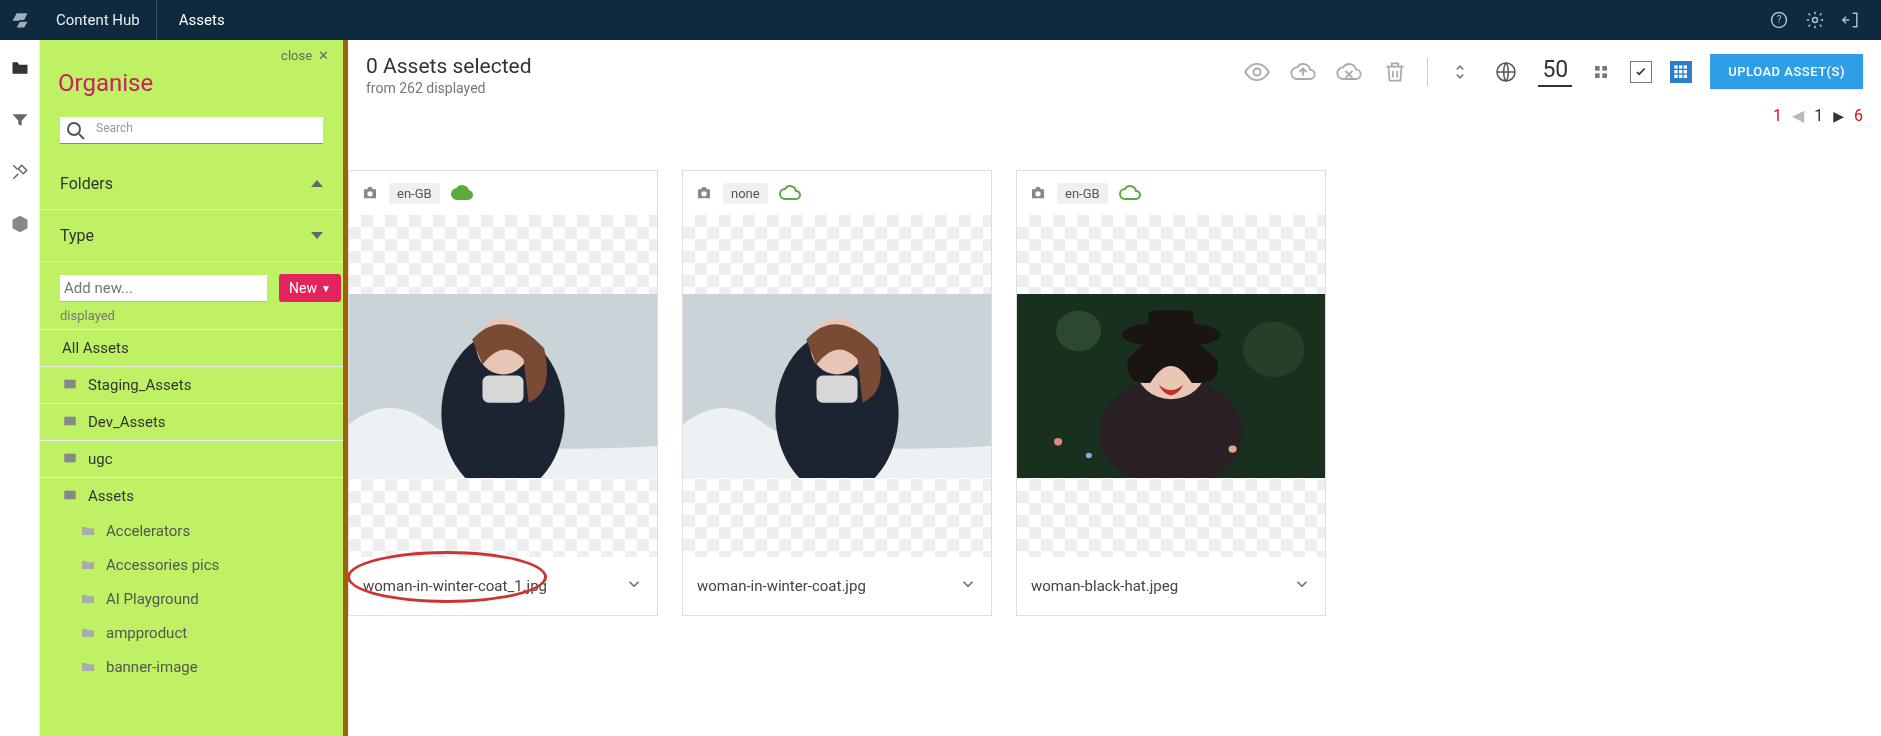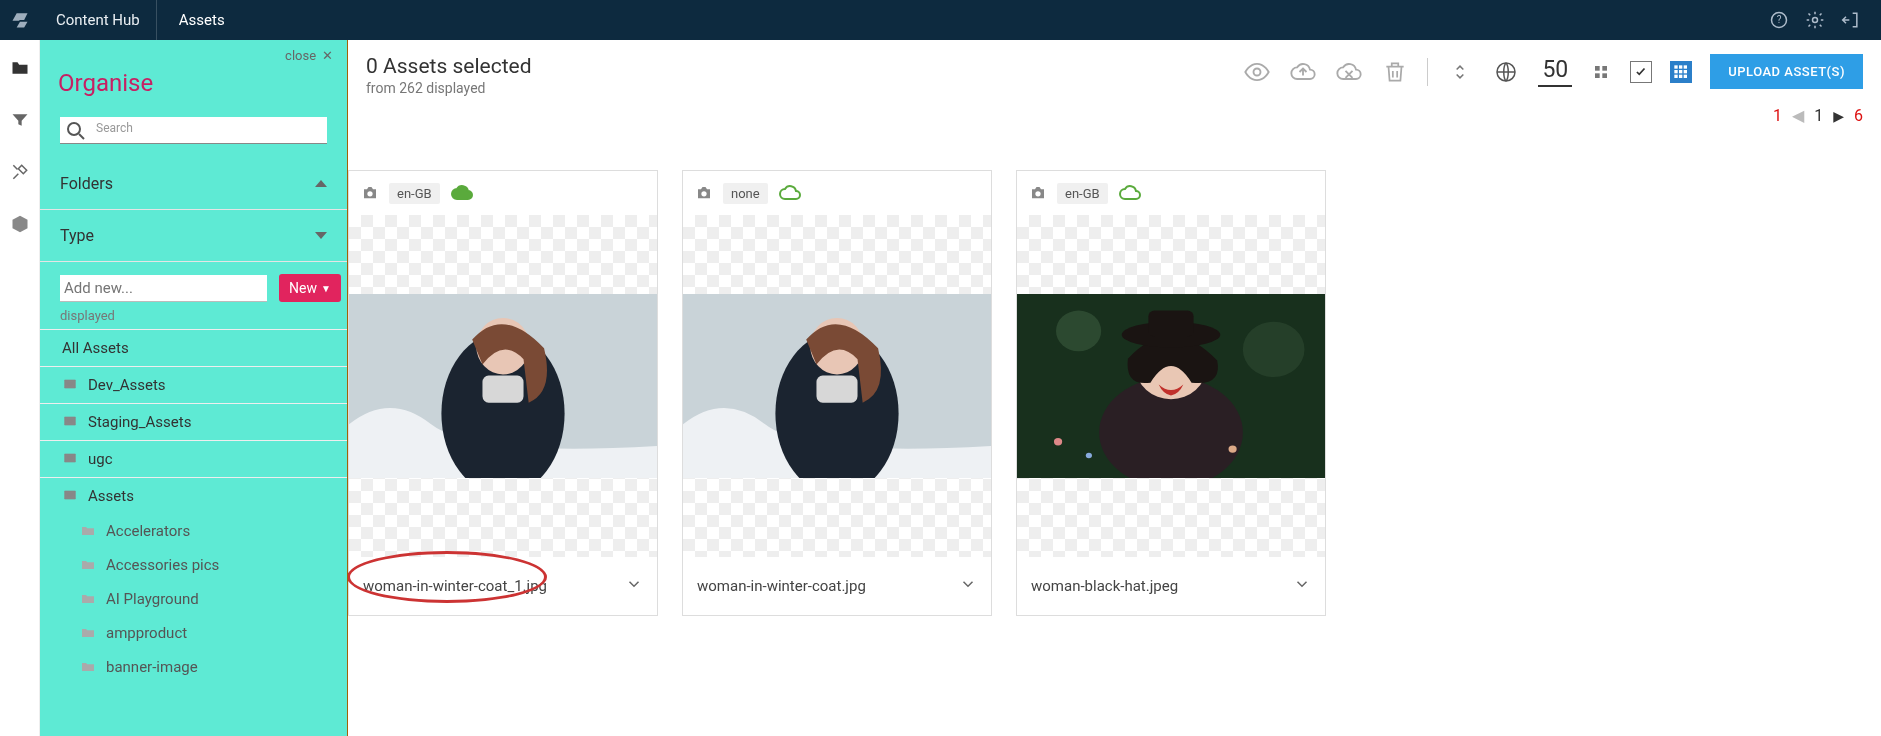--- a/index.html
+++ b/index.html
@@ -6,21 +6,21 @@
     body { background: #fff; width: 1881px; height: 736px; overflow: hidden; }
     .topbar { height: 40px; background: #0d2a3f; display: flex; align-items: center; color: #e0e0e0; }
     .logo { width: 40px; height: 40px; display:flex;align-items:center;justify-content:center; }
     .apptitle { font-size: 15px; padding: 0 16px; color:#e9eef2; }
     .divider-v { width: 1px; height: 40px; background: rgba(255,255,255,.18); }
     .tabitem { padding: 0 22px; height:40px; display:flex;align-items:center; font-size:15px; color:#fff; }
     .top-right { margin-left:auto; display:flex; gap:12px; padding-right:18px; align-items:center; }
     .top-icon { width:24px; height:24px; display:flex;align-items:center;justify-content:center; color:#aebccb; }
     .leftrail { position:absolute; left:0; top:40px; bottom:0; width:40px; background:#fff; border-right:1px solid #eee; display:flex;flex-direction:column;align-items:center;padding-top:16px; gap:28px; }
     .rail-icon { width:24px;height:24px;display:flex;align-items:center;justify-content:center;color:#333; }
-    .sidepanel { position:absolute; left:40px; top:40px; bottom:0; width:308px; border-right:1px solid #a16207; background:#5eead4; overflow:hidden; }
+    .sidepanel { position:absolute; left:40px; top:40px; bottom:0; width:308px; border-right:5px solid #a16207; background:#bef264; overflow:hidden; }
     .closecap { text-align:right; font-size:13px; color:#666; padding:8px 14px 0 0; display:flex; justify-content:flex-end; gap:6px; }
     .orgtitle { color:#c72063; font-size:24px; padding:6px 18px 14px; }
     .search-wrap { margin:6px 20px 14px; position:relative; border-bottom:1px solid #888; }
     .search-wrap svg { position:absolute; left:4px; top:2px; }
     .search-input { width:100%; border:none; font-size:12px; padding:4px 4px 8px 36px; outline:none; color:#333; }
     .search-input::placeholder { color:#999; }
     .acc { border-bottom:1px solid #e5e5e5; padding:16px 20px; display:flex; justify-content:space-between; align-items:center; font-size:16px; color:#333; cursor:pointer; }
     .addrow { display:flex; align-items:center; gap:12px; margin:12px 20px 4px; }
     .addinput { flex:1; border:none; border-bottom:1px solid #bbb; font-size:15px; padding:4px; outline:none; }
     .newbtn { background:#e1245e; color:#fff; font-size:14px; border:none; padding:6px 10px; border-radius:3px; cursor:pointer; display:flex;align-items:center; gap:4px; }
@@ -147,27 +147,27 @@
   </div>
   <div class="collapse">displayed</div>
   <div id="tree">
       <div class="treeitem">
         <span>All Assets</span>
       </div>
       <div class="treeitem">
         <svg class="fico" viewBox="0 0 24 24">
           <path fill="#888" d="M4 6h16v12H4zM8 10h8M8 14h8" stroke="#888"></path>
         </svg>
+        <span>Staging_Assets</span>
+      </div>
+      <div class="treeitem">
+        <svg class="fico" viewBox="0 0 24 24">
+          <path fill="#888" d="M4 6h16v12H4zM8 10h8M8 14h8" stroke="#888"></path>
+        </svg>
         <span>Dev_Assets</span>
-      </div>
-      <div class="treeitem">
-        <svg class="fico" viewBox="0 0 24 24">
-          <path fill="#888" d="M4 6h16v12H4zM8 10h8M8 14h8" stroke="#888"></path>
-        </svg>
-        <span>Staging_Assets</span>
       </div>
       <div class="treeitem">
         <svg class="fico" viewBox="0 0 24 24">
           <path fill="#888" d="M4 6h16v12H4zM8 10h8M8 14h8" stroke="#888"></path>
         </svg>
         <span>ugc</span>
       </div>
       <div class="treeitem">
         <svg class="fico" viewBox="0 0 24 24">
           <path fill="#888" d="M4 6h16v12H4zM8 10h8M8 14h8" stroke="#888"></path>

